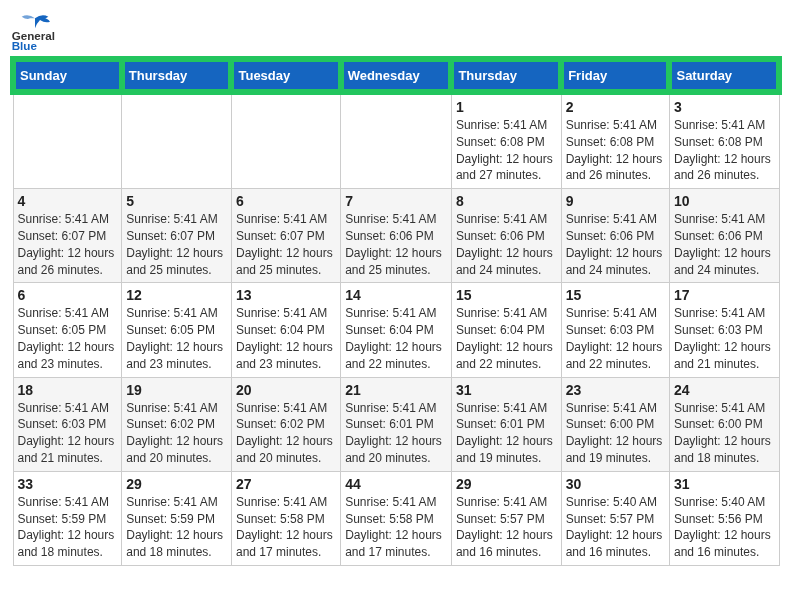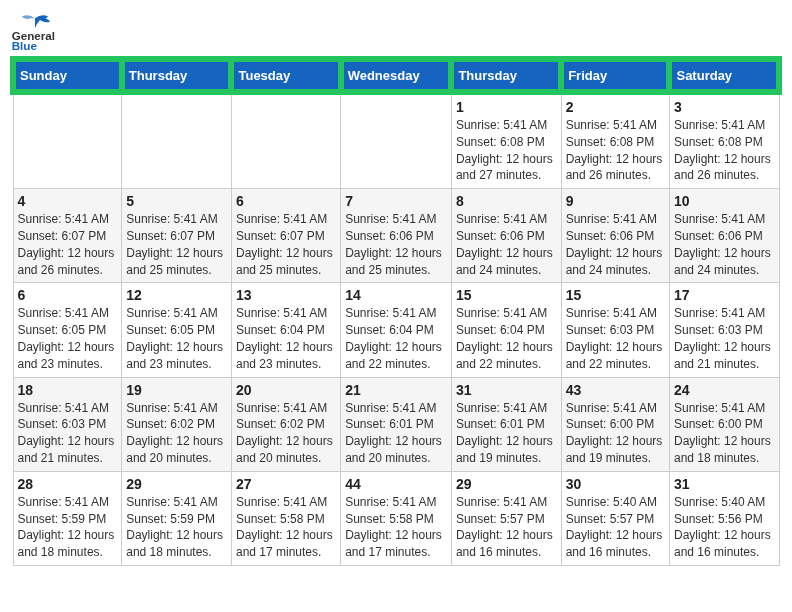--- a/index.html
+++ b/index.html
@@ -299,39 +299,39 @@
         </td>
         <td>
           <span class="day-num">31</span>
           <div class="day-info">
             <div>Sunrise: 5:41 AM</div>
             <div>Sunset: 6:01 PM</div>
             <div>Daylight: 12 hours and 19 minutes.</div>
           </div>
         </td>
         <td>
-          <span class="day-num">43</span>
+          <span class="day-num">23</span>
           <div class="day-info">
             <div>Sunrise: 5:41 AM</div>
             <div>Sunset: 6:00 PM</div>
             <div>Daylight: 12 hours and 19 minutes.</div>
           </div>
         </td>
         <td>
           <span class="day-num">24</span>
           <div class="day-info">
             <div>Sunrise: 5:41 AM</div>
             <div>Sunset: 6:00 PM</div>
             <div>Daylight: 12 hours and 18 minutes.</div>
           </div>
         </td>
       </tr>
       <tr>
         <td>
-          <span class="day-num">28</span>
+          <span class="day-num">33</span>
           <div class="day-info">
             <div>Sunrise: 5:41 AM</div>
             <div>Sunset: 5:59 PM</div>
             <div>Daylight: 12 hours and 18 minutes.</div>
           </div>
         </td>
         <td>
           <span class="day-num">29</span>
           <div class="day-info">
             <div>Sunrise: 5:41 AM</div>

